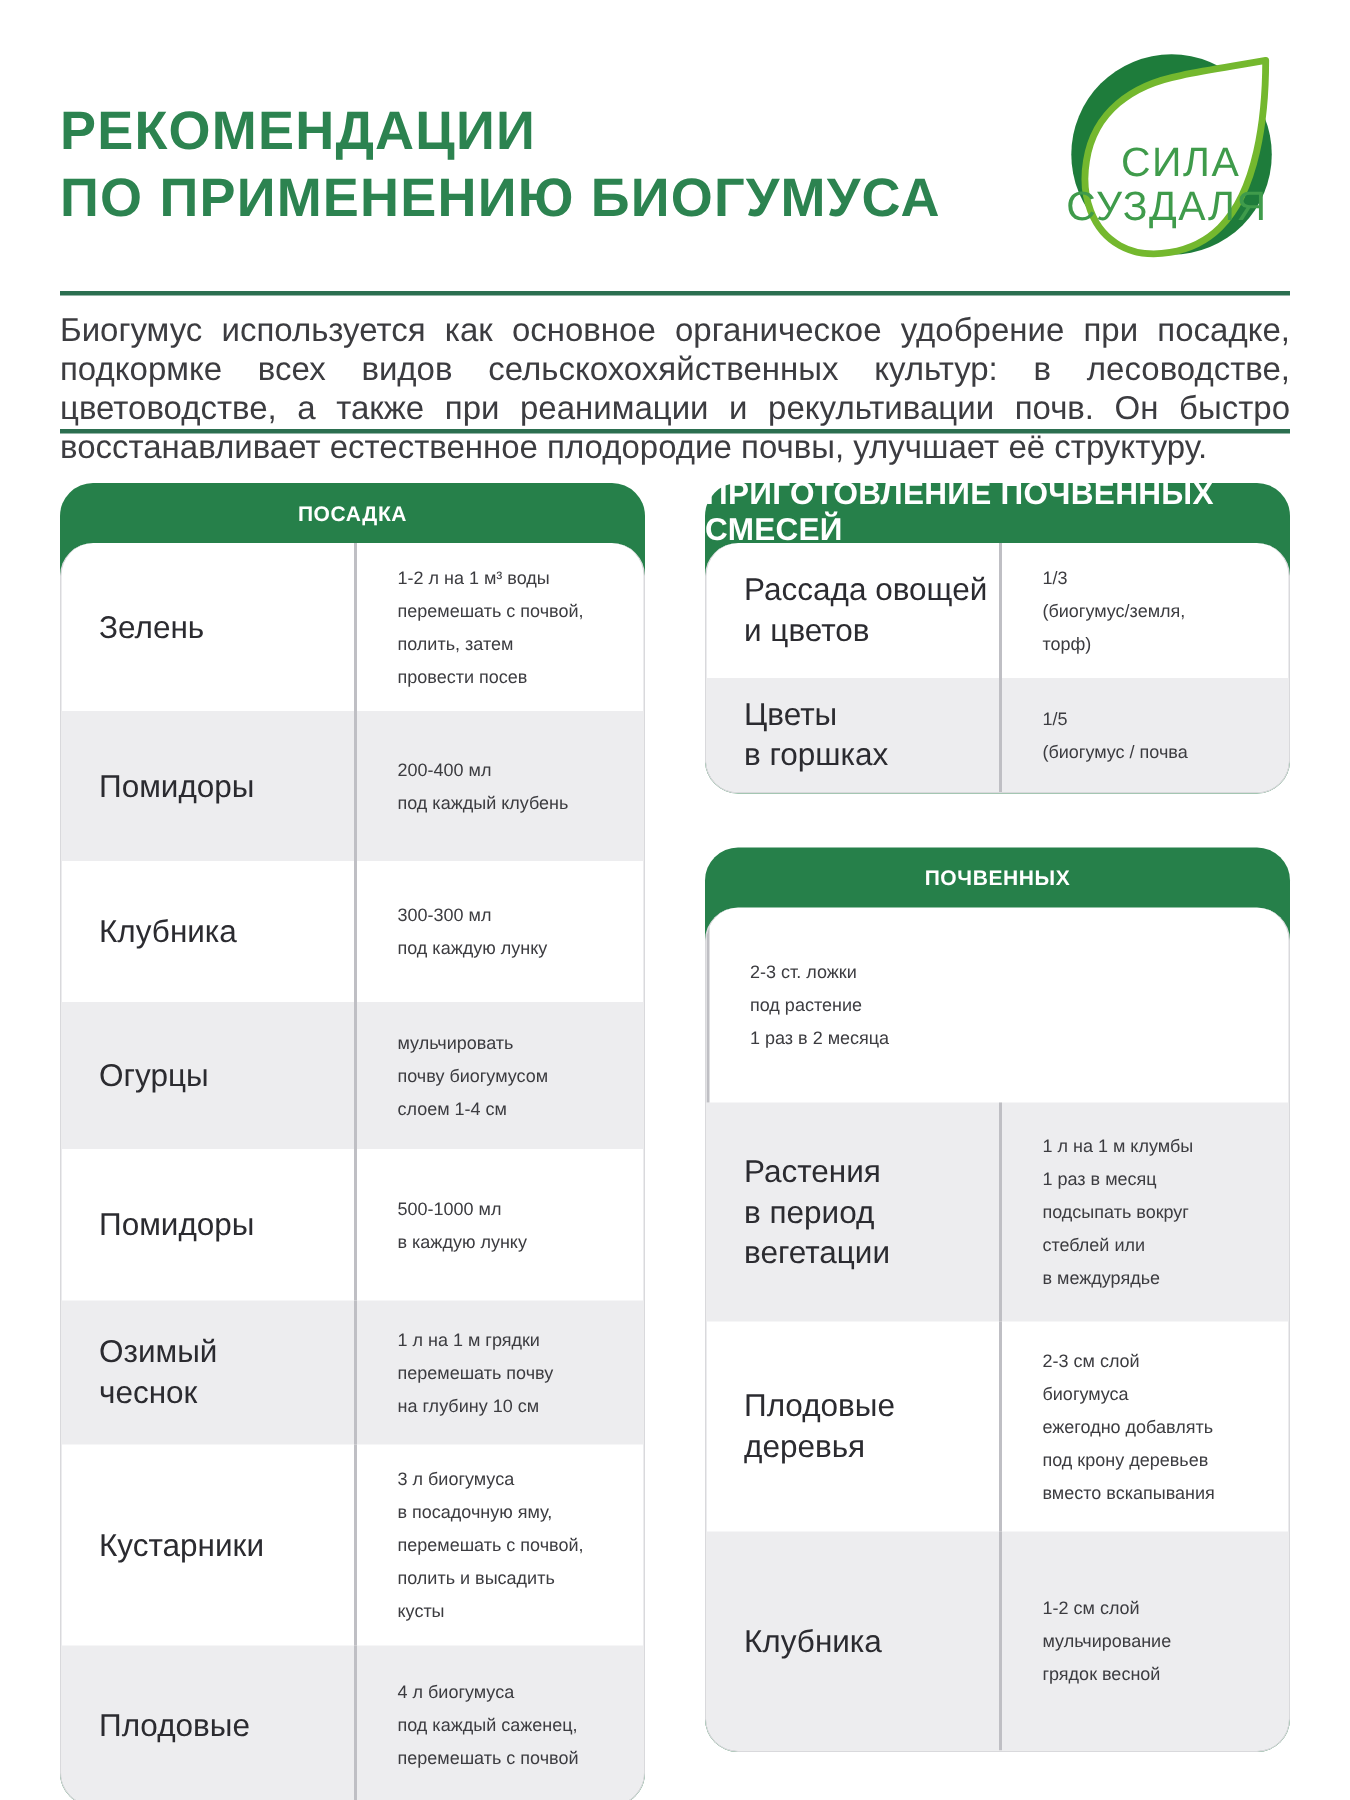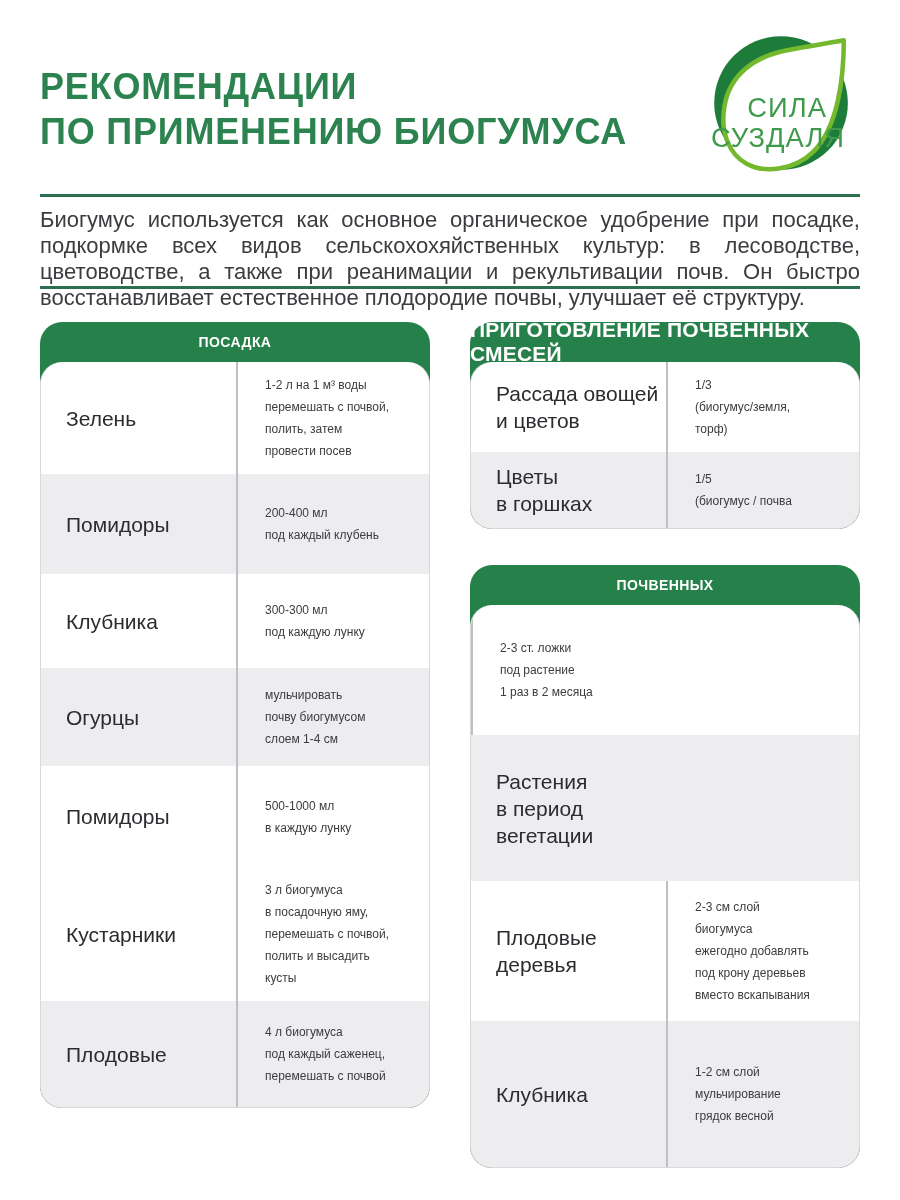--- a/index.html
+++ b/index.html
@@ -101,20 +101,27 @@
             <div class="cell-label">Огурцы</div>
             <div class="cell-value">мульчировать
 почву биогумусом
 слоем 1-4 см</div>
           </div>
           <div class="row" style="min-height:101px">
             <div class="cell-label">Помидоры</div>
             <div class="cell-value">500-1000 мл
 в каждую лунку</div>
           </div>
+          <div class="row alt" style="min-height:96px">
+            <div class="cell-label">Озимый
+чеснок</div>
+            <div class="cell-value">1 л на 1 м грядки
+перемешать почву
+на глубину 10 см</div>
+          </div>
           <div class="row" style="min-height:111px">
             <div class="cell-label">Кустарники</div>
             <div class="cell-value">3 л биогумуса
 в посадочную яму,
 перемешать с почвой,
 полить и высадить
 кусты</div>
           </div>
           <div class="row alt" style="min-height:106px">
             <div class="cell-label">Плодовые</div>
@@ -152,20 +159,25 @@
         <div class="card-body">
           <div class="row" style="min-height:130px">
             <div class="cell-value">2-3 ст. ложки
 под растение
 1 раз в 2 месяца</div>
           </div>
           <div class="row alt" style="min-height:146px">
             <div class="cell-label">Растения
 в период
 вегетации</div>
+            <div class="cell-value">1 л на 1 м клумбы
+1 раз в месяц
+подсыпать вокруг
+стеблей или
+в междурядье</div>
           </div>
           <div class="row" style="min-height:140px">
             <div class="cell-label">Плодовые
 деревья</div>
             <div class="cell-value">2-3 см слой
 биогумуса
 ежегодно добавлять
 под крону деревьев
 вместо вскапывания</div>
           </div>

